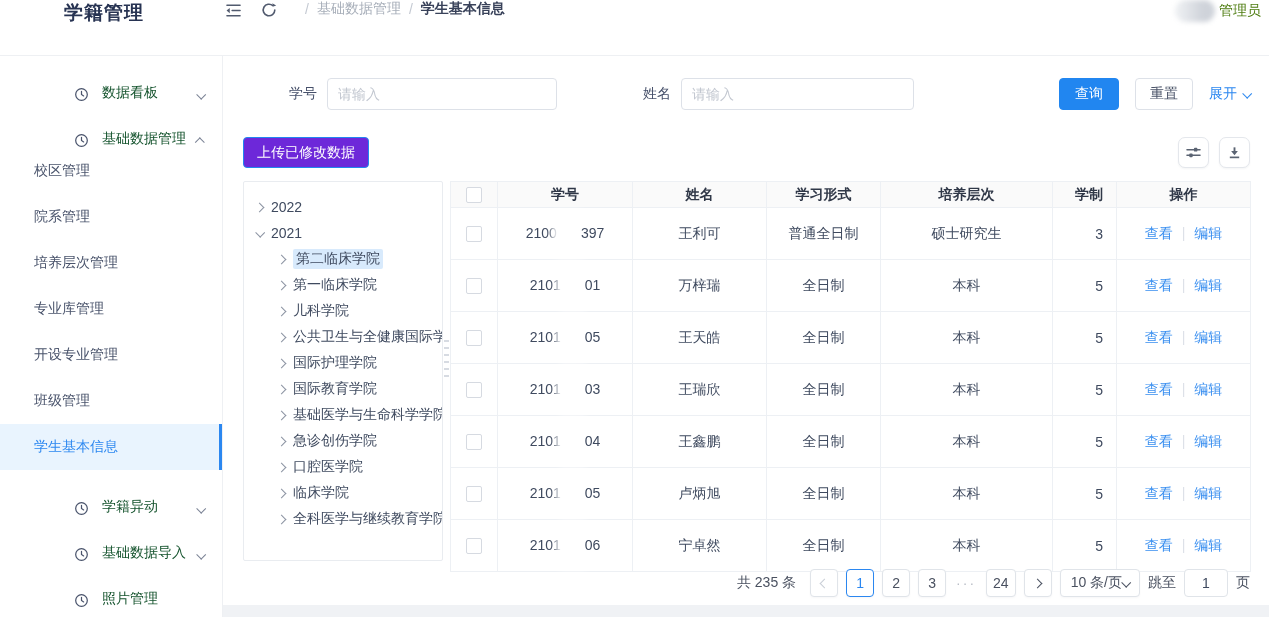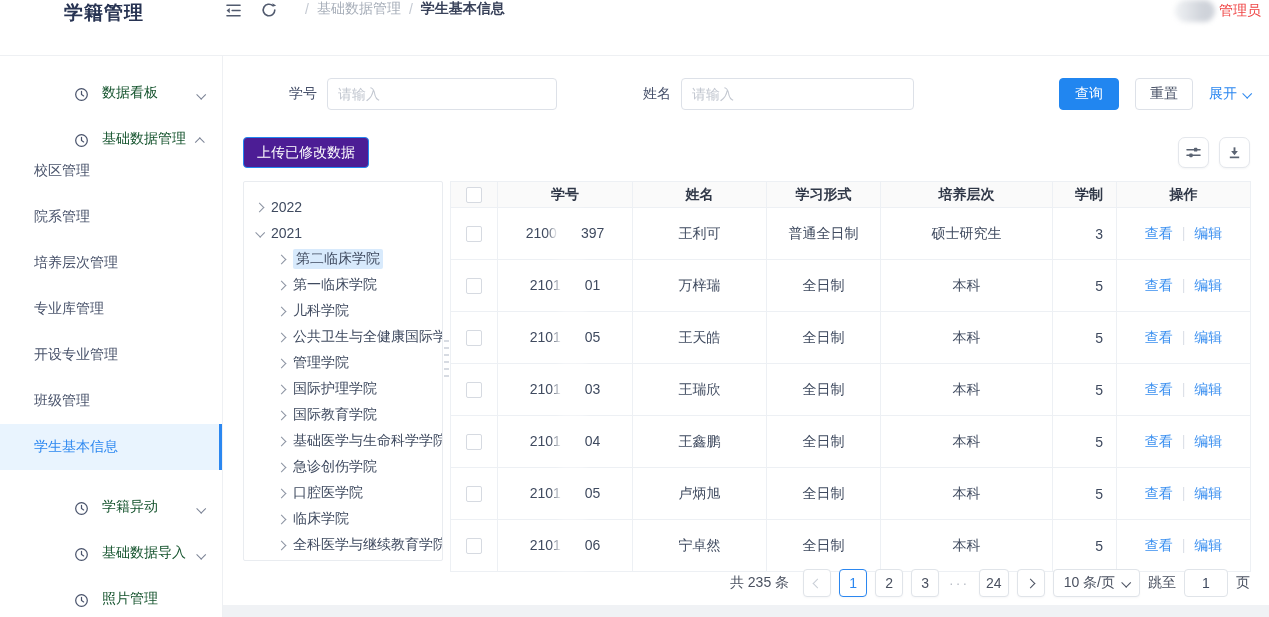--- a/index.html
+++ b/index.html
@@ -10,21 +10,21 @@
   .header { height:56px; background:#fff; display:flex; align-items:flex-start; border-bottom:1px solid #eef0f3; position:relative; z-index:3; }
   .brand { width:223px; padding-left:64px; font-size:19px; font-weight:bold; color:#273352; letter-spacing:1px; flex:none; }
   .hd-icon { width:20px; height:20px; display:inline-flex; align-items:center; justify-content:center; cursor:pointer; color:#515a6e; }
   .hd-icon + .hd-icon { margin-left:16px; }
   .breadcrumb { margin-left:26px; display:flex; align-items:center; gap:8px; font-size:14px; }
   .bc-sep { color:#c4c9d2; }
   .bc-link { color:#a7aeb9; cursor:pointer; }
   .bc-current { color:#39425a; font-weight:bold; }
   .header-right { margin-left:auto; display:flex; align-items:center; padding-right:8px; gap:4px; }
   .avatar-blur { width:40px; height:22px; border-radius:12px; background:linear-gradient(90deg,#eceef1 10%,#cfd3da 70%); filter:blur(2.5px); }
-  .user-name { color:#ef4444; font-size:14px; }
+  .user-name { color:#4d7c0f; font-size:14px; }
 
   
   .layout { display:flex; height:561px; }
   .sidebar { width:223px; background:#fff; border-right:1px solid #eef0f3; flex:none; overflow:hidden; }
   .side-item { height:46px; display:flex; align-items:flex-end; padding:0 18px 0 26px; color:#14532d; cursor:pointer;margin-left:48px; }
   .side-item .mi { margin-right:13px; display:inline-flex; }
   .side-item .chev-slot { margin-left:auto; color:#7a8294; }
   .side-sub { height:46px; display:flex; align-items:center; padding-left:34px; color:#49536b; cursor:pointer; }
   .side-sub.selected { background:#e9f4fe; color:#2b87f0; border-right:3px solid #2b87f0; }
 
@@ -37,21 +37,21 @@
   .f-input::placeholder { color:#c2c7d0; }
   .gap-field { width:86px; flex:none; }
   .search-actions { margin-left:auto; display:flex; align-items:center; gap:16px; }
   .btn { height:32px; border-radius:4px; font-size:14px; cursor:pointer; font-family:inherit; }
   .btn-primary { background:#2186f0; border:1px solid #2186f0; color:#fff; padding:0 15px; }
   .btn-default { background:#fff; border:1px solid #dde1e8; color:#4a5368; padding:0 14px; }
   .link-expand { color:#2b87f0; display:inline-flex; align-items:center; gap:6px; cursor:pointer; }
 
   
   .toolbar-row { margin-top:27px; padding:0 19px 0 20px; display:flex; align-items:center; height:31px; flex:none; }
-  .btn-upload { background:#4c1d95; border:1px solid #2186f0; color:#fff; height:31px; padding:0 13px; border-radius:4px; font-size:14px; cursor:pointer; font-family:inherit; }
+  .btn-upload { background:#6d28d9; border:1px solid #2186f0; color:#fff; height:31px; padding:0 13px; border-radius:4px; font-size:14px; cursor:pointer; font-family:inherit; }
   .tool-icons { margin-left:auto; display:flex; gap:10px; }
   .icon-btn { width:31px; height:31px; background:#fff; border:1px solid #e4e7ec; border-radius:7px; display:inline-flex; align-items:center; justify-content:center; cursor:pointer; box-shadow:0 1px 2px rgba(40,50,70,.05); color:#5a6372; }
 
   
   .body-row { margin-top:13px; padding:0 19px 0 20px; display:flex; flex:1; min-height:0; }
   .tree-panel { width:200px; flex:none; border:1px solid #e9ecf0; border-radius:2px; padding:12px 6px 0 12px; overflow:hidden; position:relative; }
   .tree-row { height:26px; display:flex; align-items:center; gap:8px; color:#3f4a5f; cursor:pointer; white-space:nowrap; }
   .tree-children .tree-row { padding-left:22px; }
   .tree-label.selected { background:#d8eafc; border-radius:2px; padding:1px 3px; }
   .grip { width:7px; flex:none; display:flex; align-items:center; justify-content:center; }
@@ -70,21 +70,21 @@
   .redact { display:inline-block; width:22px; height:34px; margin:0 1px; vertical-align:middle; background:rgba(255,255,255,.97); border-radius:3px; box-shadow:0 0 7px 6px rgba(255,255,255,.95); }
   .id-cell { white-space:nowrap; }
 
   
   .pager { height:44px; flex:none; display:flex; align-items:center; justify-content:flex-end; gap:8px; padding-right:19px; color:#4a5160; }
   .pg-total { margin-right:6px; }
   .pg-box { min-width:28px; height:28px; padding:0 6px; background:#fff; border:1px solid #e0e4e9; border-radius:4px; display:inline-flex; align-items:center; justify-content:center; font-size:14px; cursor:pointer; box-shadow:0 1px 2px rgba(40,50,70,.04); }
   .pg-box.active { border-color:#2b87f0; color:#2b87f0; }
   .pg-box.disabled { color:#c9ced6; cursor:default; }
   .pg-ellipsis { color:#b9bec7; letter-spacing:2px; padding:0 2px; }
-  .pg-size { gap:7px; padding:0 10px; cursor:pointer; }
+  .pg-size { padding:0 10px; cursor:pointer; }
   .pg-jump-input { width:44px; height:28px; border:1px solid #e0e4e9; border-radius:4px; text-align:center; font-size:14px; color:#3f4a5f; outline:none; font-family:inherit; }
 
   
   .chev { display:inline-block; width:7px; height:7px; border-right:1.5px solid currentColor; border-bottom:1.5px solid currentColor; }
   .chev.down  { transform:rotate(45deg) translateY(-1px); }
   .chev.up    { transform:rotate(-135deg) translateY(-1px); }
   .chev.right { transform:rotate(-45deg); }
   .caret { color:#8b93a2; flex:none; }
   svg { display:block; }
 </style>
@@ -248,24 +248,20 @@
           <div class="tree-row">
               <i class="chev right caret"></i>
               <span class="tree-label">儿科学院</span>
             </div>
           <div class="tree-row">
               <i class="chev right caret"></i>
               <span class="tree-label">公共卫生与全健康国际学院</span>
             </div>
           <div class="tree-row">
               <i class="chev right caret"></i>
-              <span class="tree-label">管理学院</span>
-            </div>
-          <div class="tree-row">
-              <i class="chev right caret"></i>
               <span class="tree-label">国际护理学院</span>
             </div>
           <div class="tree-row">
               <i class="chev right caret"></i>
               <span class="tree-label">国际教育学院</span>
             </div>
           <div class="tree-row">
               <i class="chev right caret"></i>
               <span class="tree-label">基础医学与生命科学学院</span>
             </div>

